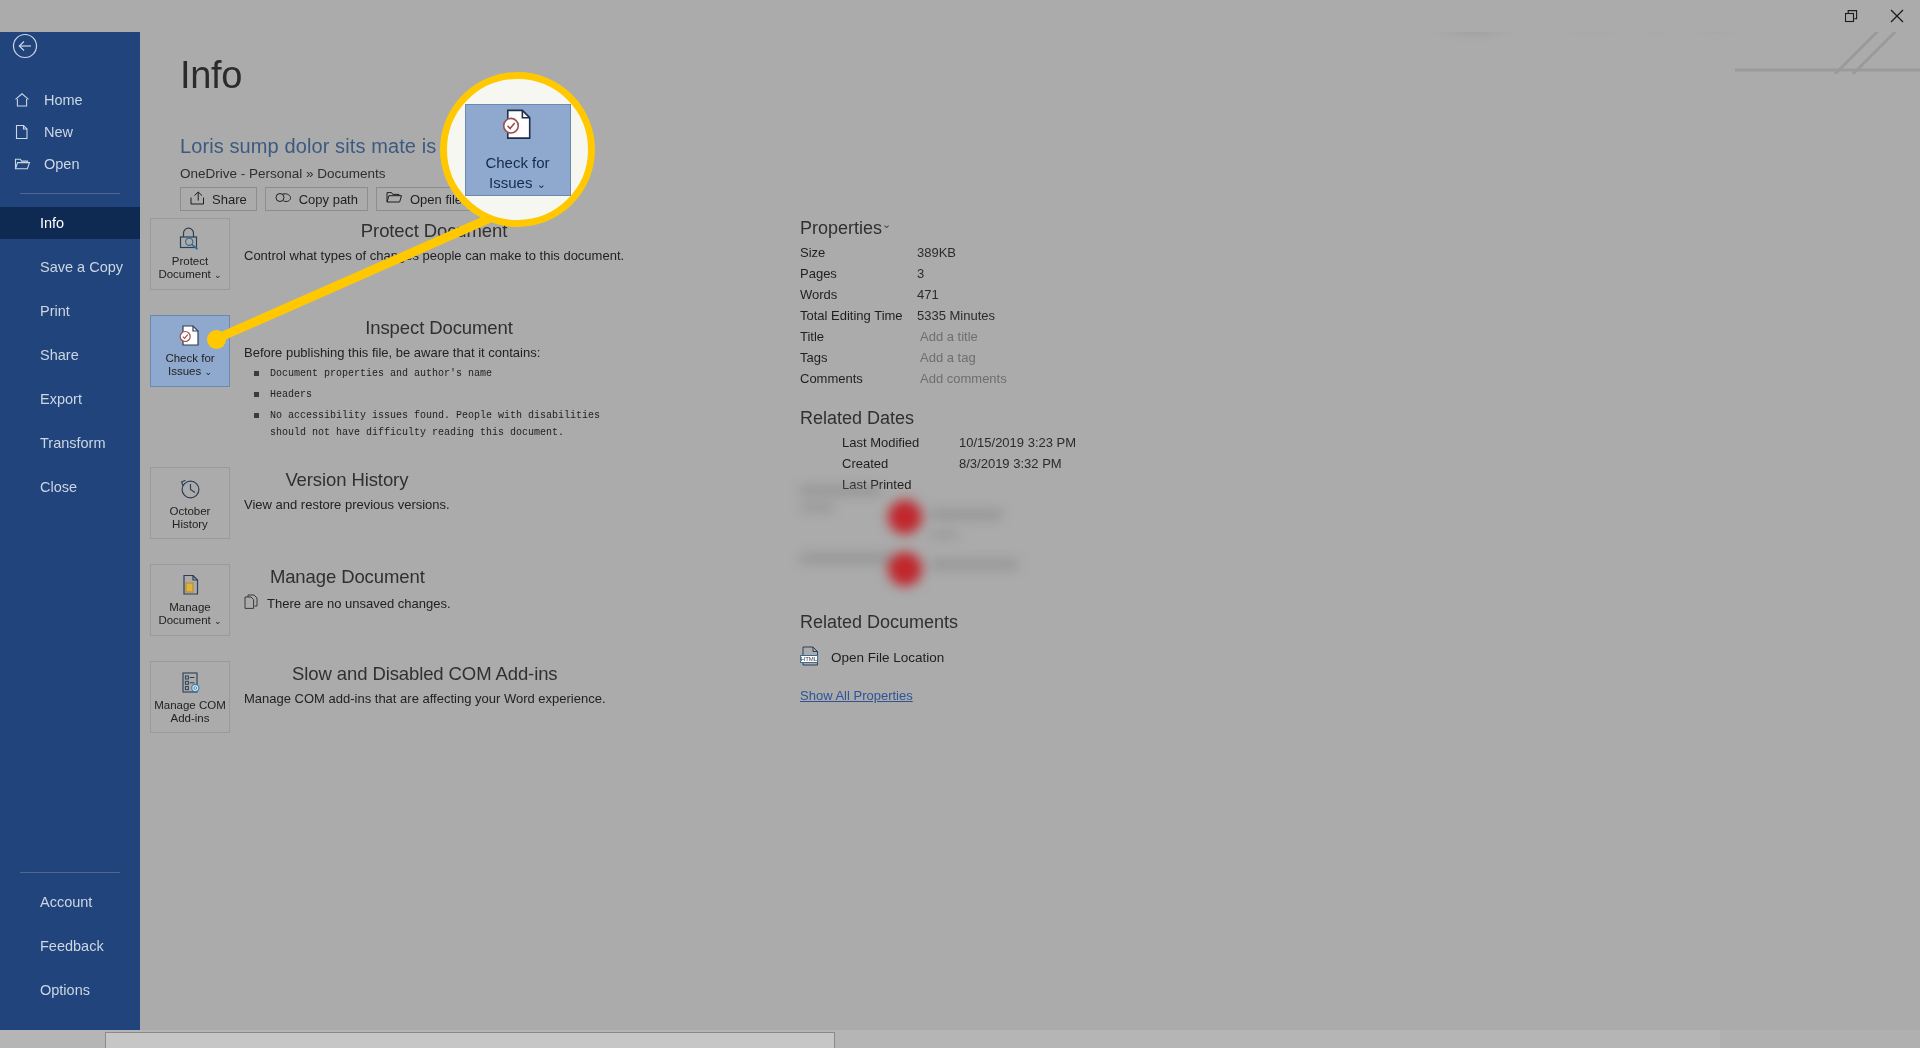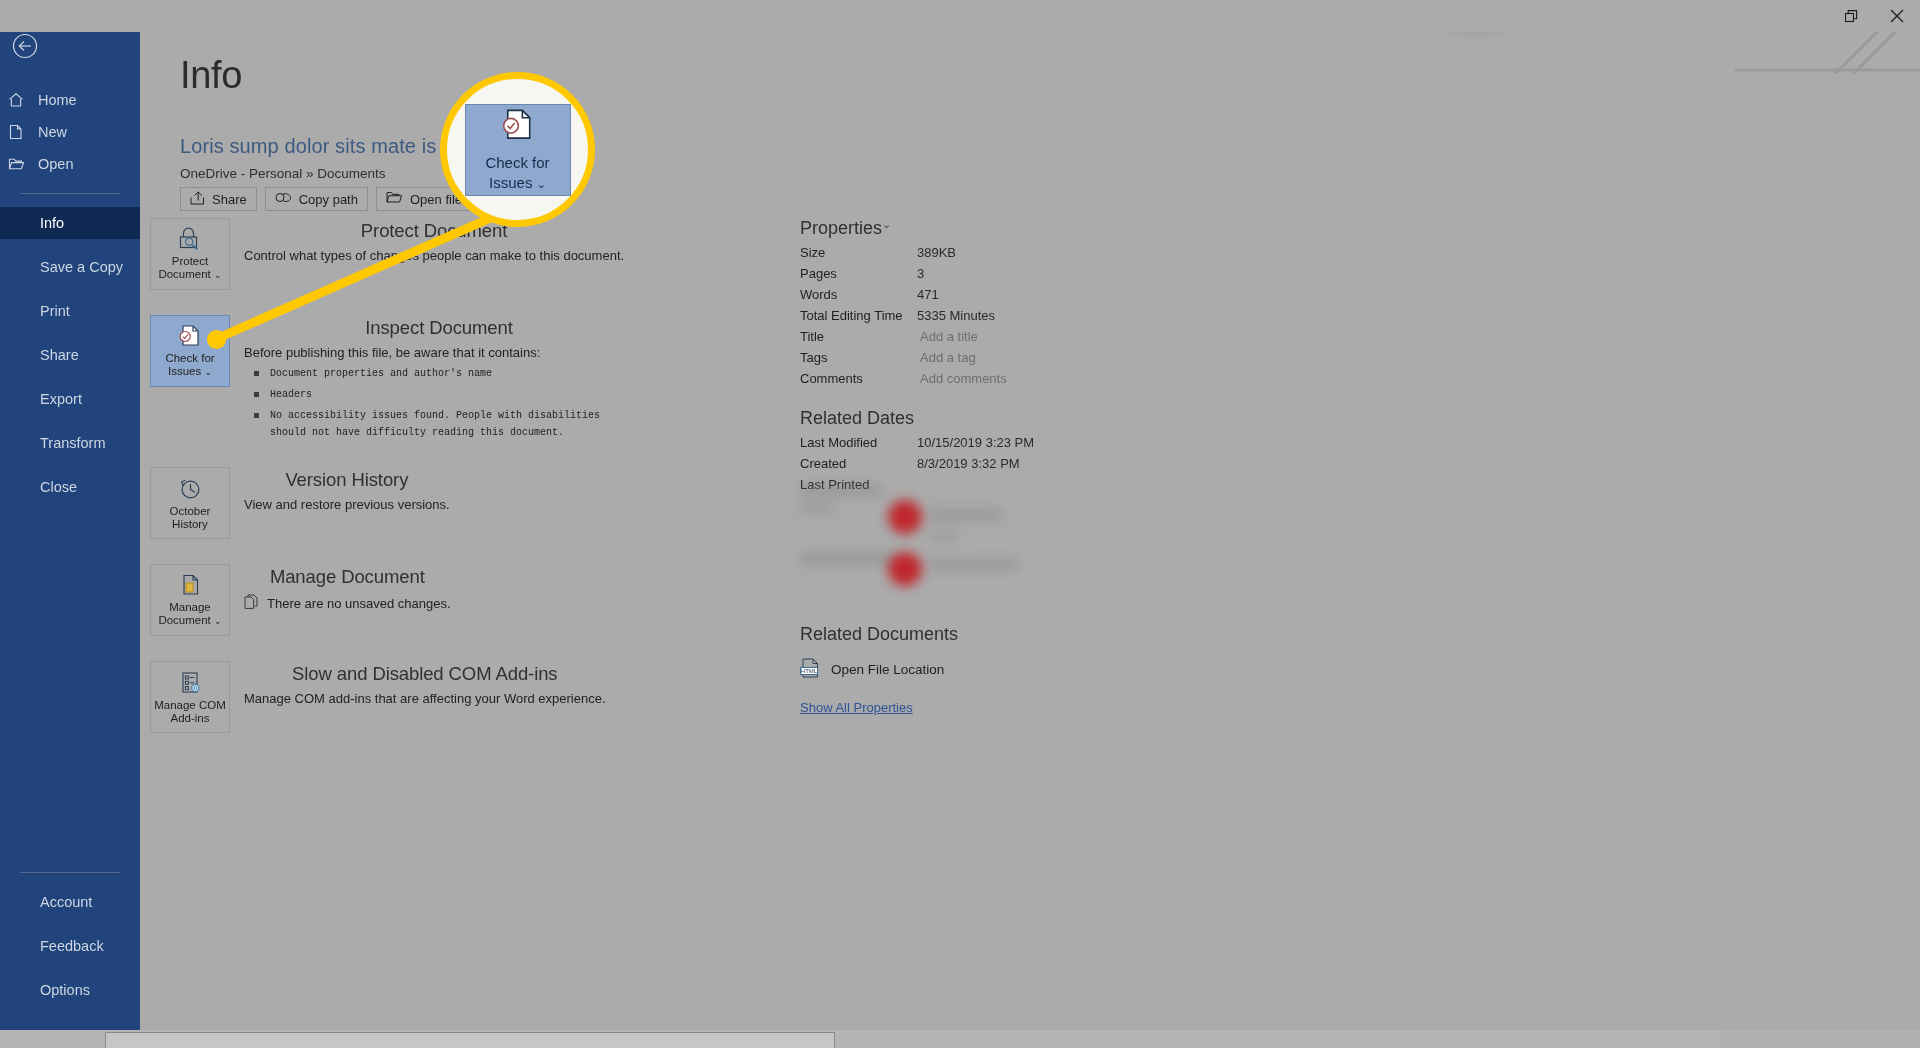--- a/index.html
+++ b/index.html
@@ -66,21 +66,21 @@
     width: 26px; height: 26px;
     display: flex; align-items: center; justify-content: center;
     cursor: pointer;
   }
   .nav-list { position: absolute; top: 84px; left: 0; width: 140px; }
   .nav-item {
     position: relative;
     height: 32px;
     display: flex; align-items: center;
     color: #cdd6e3; font-size: 14.5px;
-    padding-left: 8px;
+    padding-left: 14px;
     cursor: pointer;
   }
   .nav-item .nav-ico {
     width: 22px; height: 18px; margin-right: 8px;
     display: inline-flex; align-items: center; justify-content: flex-start;
     color: #cdd6e3;
   }
   .nav-item.indent { padding-left: 40px; }
   .nav-item.active {
     background: #0e2a52; color: #ffffff;
@@ -160,21 +160,21 @@
     cursor: pointer;
   }
   .props-head .chev { font-size: 11px; color: #444; }
   .prop-row { display: flex; margin-top: 6px; font-size: 13px; }
   .prop-key { width: 117px; color: #1f1f1f; }
   .prop-val { color: #2b2b2b; }
   .prop-val.placeholder { color: #6e6e6e; }
   .prop-val.editable { cursor: text; padding: 0 3px; }
 
   .sec-head2 { font-size: 18px; color: #303030; margin-top: 22px; }
-  .dates { margin-top: 4px; }
+  .dates { margin-top: 4px; margin-left: 42px; }
 
   .blur-people {
     position: absolute; left: 660px; top: 450px;
     width: 250px; height: 120px;
     filter: blur(6px); pointer-events: none;
   }
   .bp-line { position: absolute; background: rgba(130,130,130,.55); border-radius: 3px; }
   .bp-dot { position: absolute; width: 34px; height: 34px; border-radius: 50%; background: #c0272d; }
 
   .related-docs { position: absolute; left: 660px; top: 580px; width: 400px; }
@@ -560,21 +560,21 @@
       <div class="bp-line" style="left:0; top:22px; width:34px; height:7px;"></div>
       <div class="bp-dot" style="left:88px; top:18px;"></div>
       <div class="bp-line" style="left:130px; top:28px; width:72px; height:9px;"></div>
       <div class="bp-line" style="left:130px; top:50px; width:28px; height:6px;"></div>
       <div class="bp-line" style="left:0; top:72px; width:96px; height:9px;"></div>
       <div class="bp-dot" style="left:88px; top:70px;"></div>
       <div class="bp-line" style="left:130px; top:78px; width:88px; height:9px;"></div>
     </div>
 
     <div class="related-docs">
-      <div class="sec-head2" style="margin-top:12px">Related Documents</div>
+      <div class="sec-head2" style="margin-top:0">Related Documents</div>
       <div class="rd-item">
         <span>
           <svg width="21" height="22" viewBox="0 0 21 22">
             <polygon points="3,2 13,2 17.5,6.5 17.5,20 3,20" fill="none" stroke="#2d3e55" stroke-width="1"></polygon>
             <polyline points="13,2 13,6.5 17.5,6.5" fill="none" stroke="#2d3e55" stroke-width="1"></polyline>
             <rect x="0.6" y="10.5" width="17" height="7" fill="#ffffff" stroke="#3a6b8f" stroke-width="1"></rect>
             <text x="9" y="16" font-family="Liberation Sans, sans-serif" font-size="6" fill="#2d3e55" text-anchor="middle">HTML</text>
           </svg>
         </span>
         <span>Open File Location</span>

